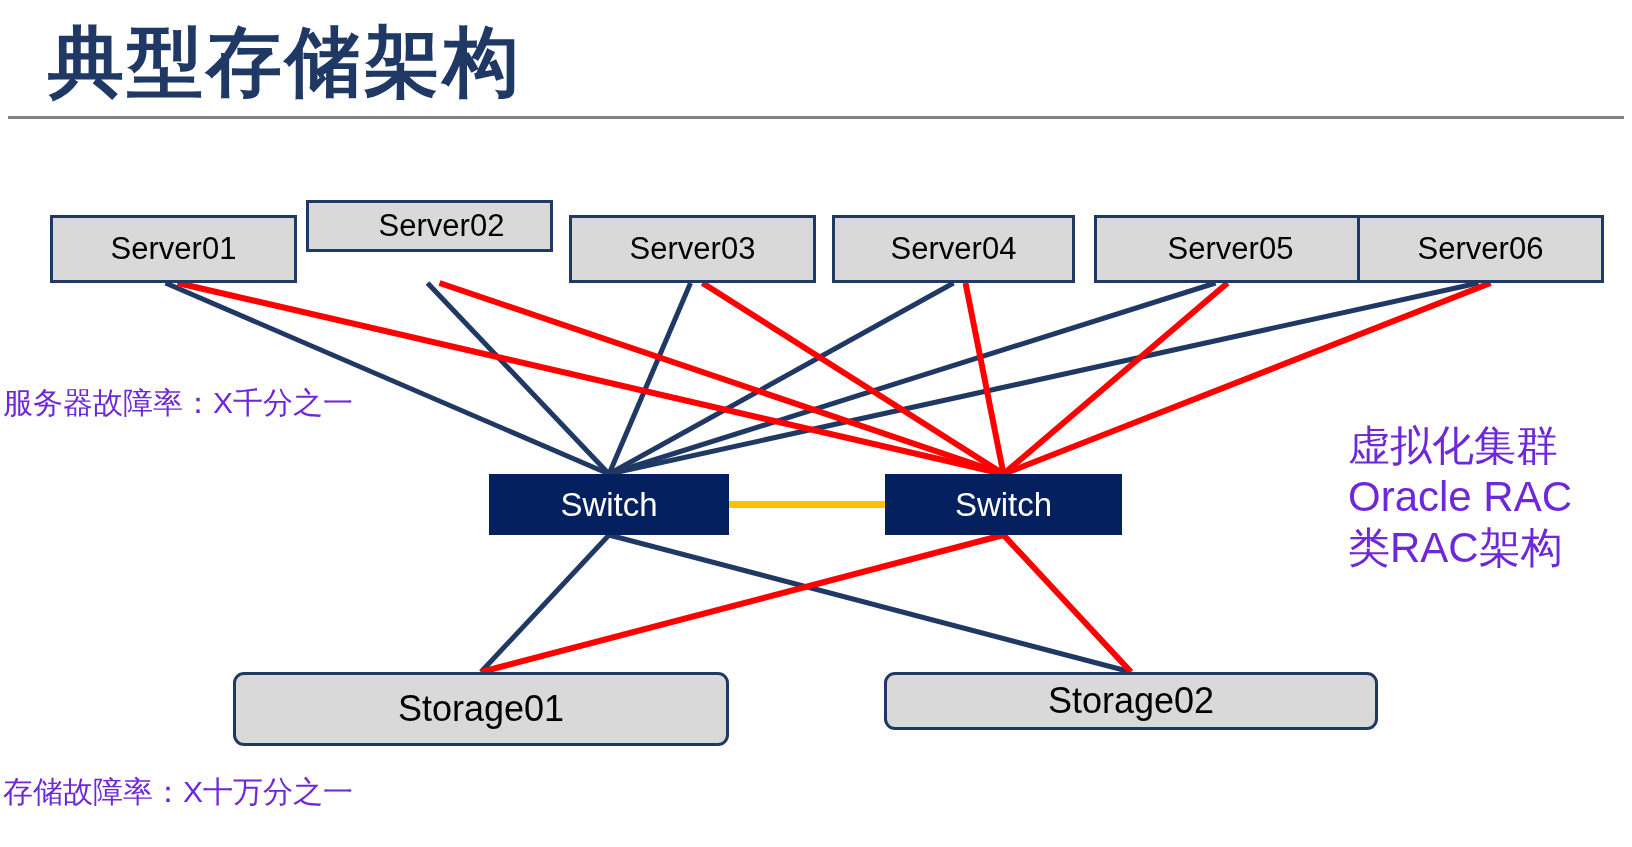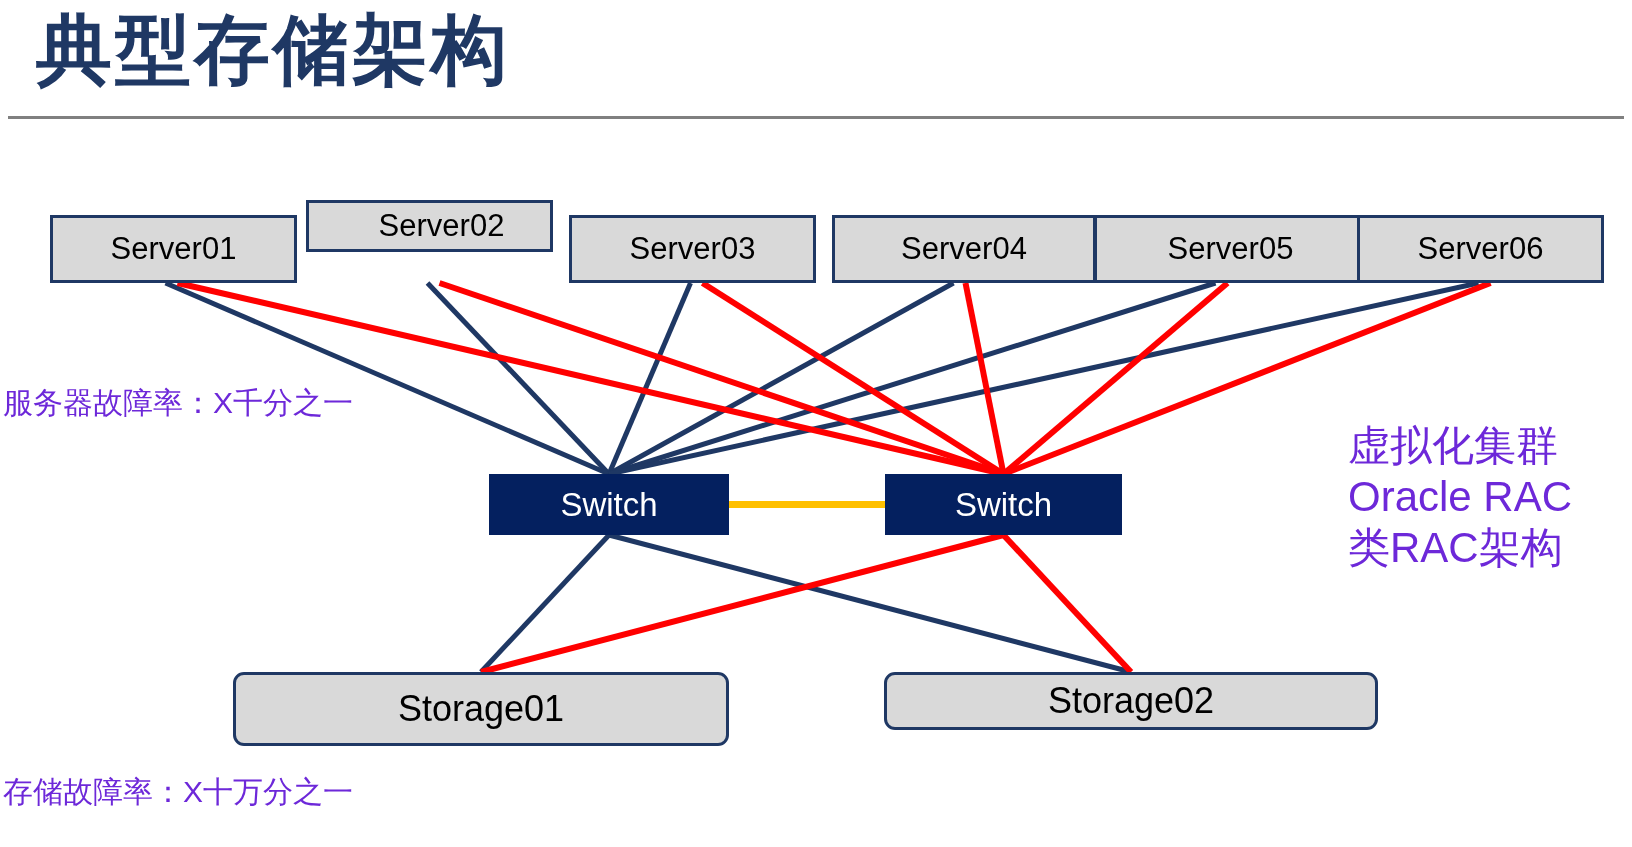--- a/index.html
+++ b/index.html
@@ -4,21 +4,21 @@
 <style>
   html, body { margin: 0; padding: 0; background: #ffffff; }
   body {
     width: 1632px; height: 847px;
     position: relative; overflow: hidden;
     font-family: "Liberation Sans", sans-serif;
   }
   #diagram { position: absolute; left: 0; top: 0; width: 1632px; height: 847px; }
 
   .page-title {
-    position: absolute; left: 36px; top: 0px; margin: 0;
+    position: absolute; left: 36px; top: 0px; margin: 12px;
     font-size: 76px; font-weight: bold; letter-spacing: 3px;
     color: var(--title-color, #1F3864);
     white-space: nowrap;
   }
   .divider {
     position: absolute; left: 8px; top: 116px; width: 1616px; height: 3px;
     background: var(--divider-color, #808080);
   }
 
   #edges { position: absolute; left: 0; top: 0; z-index: 1; }
@@ -76,21 +76,21 @@
 
   <div class="node server" style="left: 44px; top: 215px; width: 247px; height: 68px; margin-left: 6px;">
     <span>Server01</span>
   </div>
   <div class="node server" style="left: 306px; top: 200px; width: 247px; height: 52px; padding-left: 24px;">
     <span>Server02</span>
   </div>
   <div class="node server" style="left: 569px; top: 215px; width: 247px; height: 68px;">
     <span>Server03</span>
   </div>
-  <div class="node server" style="left: 832px; top: 215px; width: 264px; height: 68px;">
+  <div class="node server" style="left: 832px; top: 215px; width: 243px; height: 68px;">
     <span>Server04</span>
   </div>
   <div class="node server" style="left: 1094px; top: 215px; width: 273px; height: 68px; justify-content: center;">
     <span>Server05</span>
   </div>
   <div class="node server" style="left: 1357px; top: 215px; width: 247px; height: 68px;">
     <span>Server06</span>
   </div>
 
   <div class="node switch" style="left: 489px; top: 474px; width: 240px; height: 61px;">

